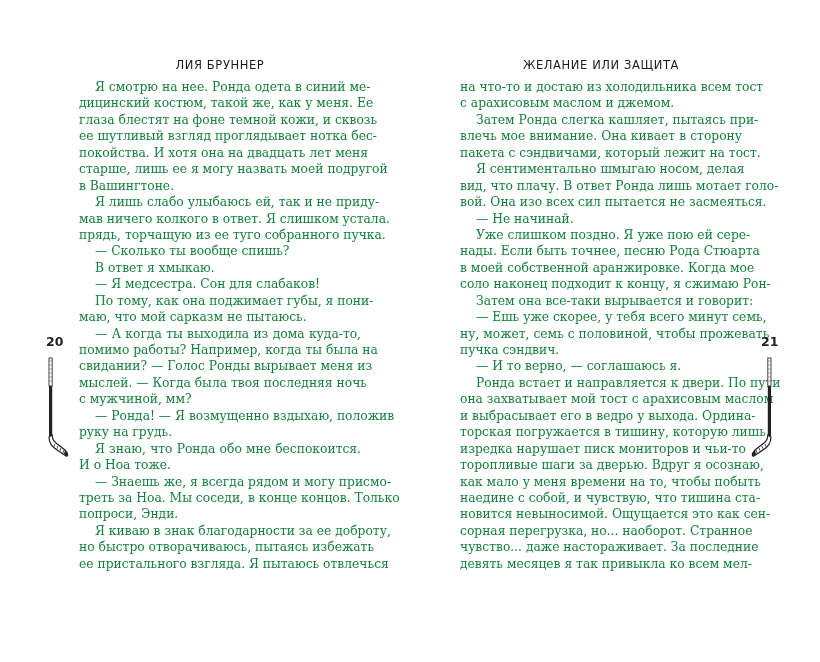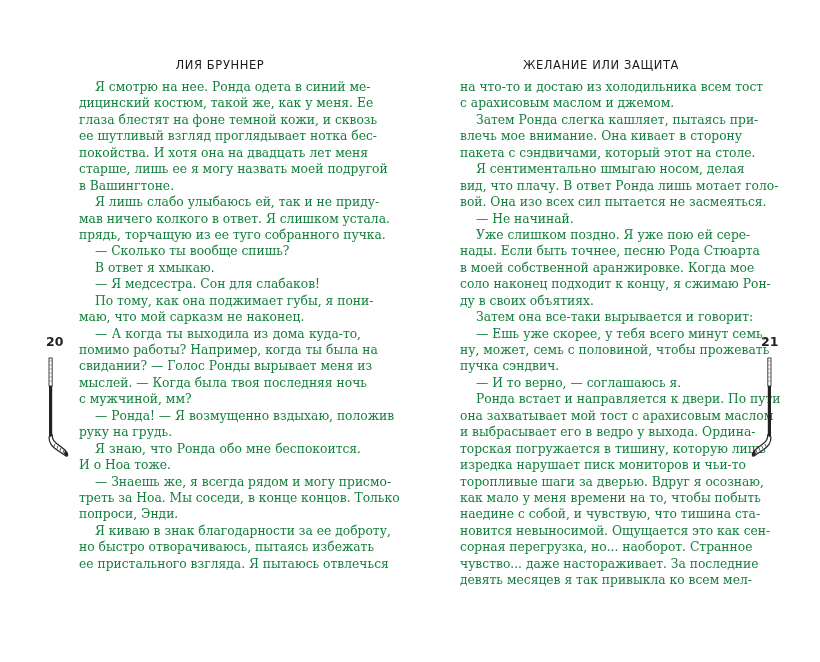--- a/index.html
+++ b/index.html
@@ -51,21 +51,21 @@
       <span class="line">покойства. И хотя она на двадцать лет меня</span>
       <span class="line">старше, лишь ее я могу назвать моей подругой</span>
       <span class="line last">в Вашингтоне.</span>
       <span class="line indent">Я лишь слабо улыбаюсь ей, так и не приду-</span>
       <span class="line last">мав ничего колкого в ответ. Я слишком устала.</span>
       <span class="line last">прядь, торчащую из ее туго собранного пучка.</span>
       <span class="line indent last">— Сколько ты вообще спишь?</span>
       <span class="line indent last">В ответ я хмыкаю.</span>
       <span class="line indent last">— Я медсестра. Сон для слабаков!</span>
       <span class="line indent">По тому, как она поджимает губы, я пони-</span>
-      <span class="line last">маю, что мой сарказм не наконец.</span>
+      <span class="line last">маю, что мой сарказм не пытаюсь.</span>
       <span class="line indent">— А когда ты выходила из дома куда-то,</span>
       <span class="line">помимо работы? Например, когда ты была на</span>
       <span class="line">свидании? — Голос Ронды вырывает меня из</span>
       <span class="line">мыслей. — Когда была твоя последняя ночь</span>
       <span class="line last">с мужчиной, мм?</span>
       <span class="line indent">— Ронда! — Я возмущенно вздыхаю, положив</span>
       <span class="line last">руку на грудь.</span>
       <span class="line indent">Я знаю, что Ронда обо мне беспокоится.</span>
       <span class="line last">И о Ноа тоже.</span>
       <span class="line indent">— Знаешь же, я всегда рядом и могу присмо-</span>
@@ -94,30 +94,29 @@
   </svg>
 </div>
 
 <div class="page right">
   <div class="running-head">ЖЕЛАНИЕ ИЛИ ЗАЩИТА</div>
   <div class="text-block" id="right-text">
       <span class="line">на что-то и достаю из холодильника всем тост</span>
       <span class="line last">с арахисовым маслом и джемом.</span>
       <span class="line indent">Затем Ронда слегка кашляет, пытаясь при-</span>
       <span class="line">влечь мое внимание. Она кивает в сторону</span>
-      <span class="line last">пакета с сэндвичами, который этот на столе.</span>
+      <span class="line last">пакета с сэндвичами, который лежит на тост.</span>
       <span class="line indent">Я сентиментально шмыгаю носом, делая</span>
       <span class="line">вид, что плачу. В ответ Ронда лишь мотает голо-</span>
       <span class="line last">вой. Она изо всех сил пытается не засмеяться.</span>
       <span class="line indent last">— Не начинай.</span>
       <span class="line indent">Уже слишком поздно. Я уже пою ей сере-</span>
       <span class="line">нады. Если быть точнее, песню Рода Стюарта</span>
       <span class="line">в моей собственной аранжировке. Когда мое</span>
       <span class="line">соло наконец подходит к концу, я сжимаю Рон-</span>
-      <span class="line last">ду в своих объятиях.</span>
       <span class="line indent last">Затем она все-таки вырывается и говорит:</span>
       <span class="line indent">— Ешь уже скорее, у тебя всего минут семь,</span>
       <span class="line">ну, может, семь с половиной, чтобы прожевать</span>
       <span class="line last">пучка сэндвич.</span>
       <span class="line indent last">— И то верно, — соглашаюсь я.</span>
       <span class="line indent">Ронда встает и направляется к двери. По пути</span>
       <span class="line">она захватывает мой тост с арахисовым маслом</span>
       <span class="line">и выбрасывает его в ведро у выхода. Ордина-</span>
       <span class="line">торская погружается в тишину, которую лишь</span>
       <span class="line">изредка нарушает писк мониторов и чьи-то</span>

